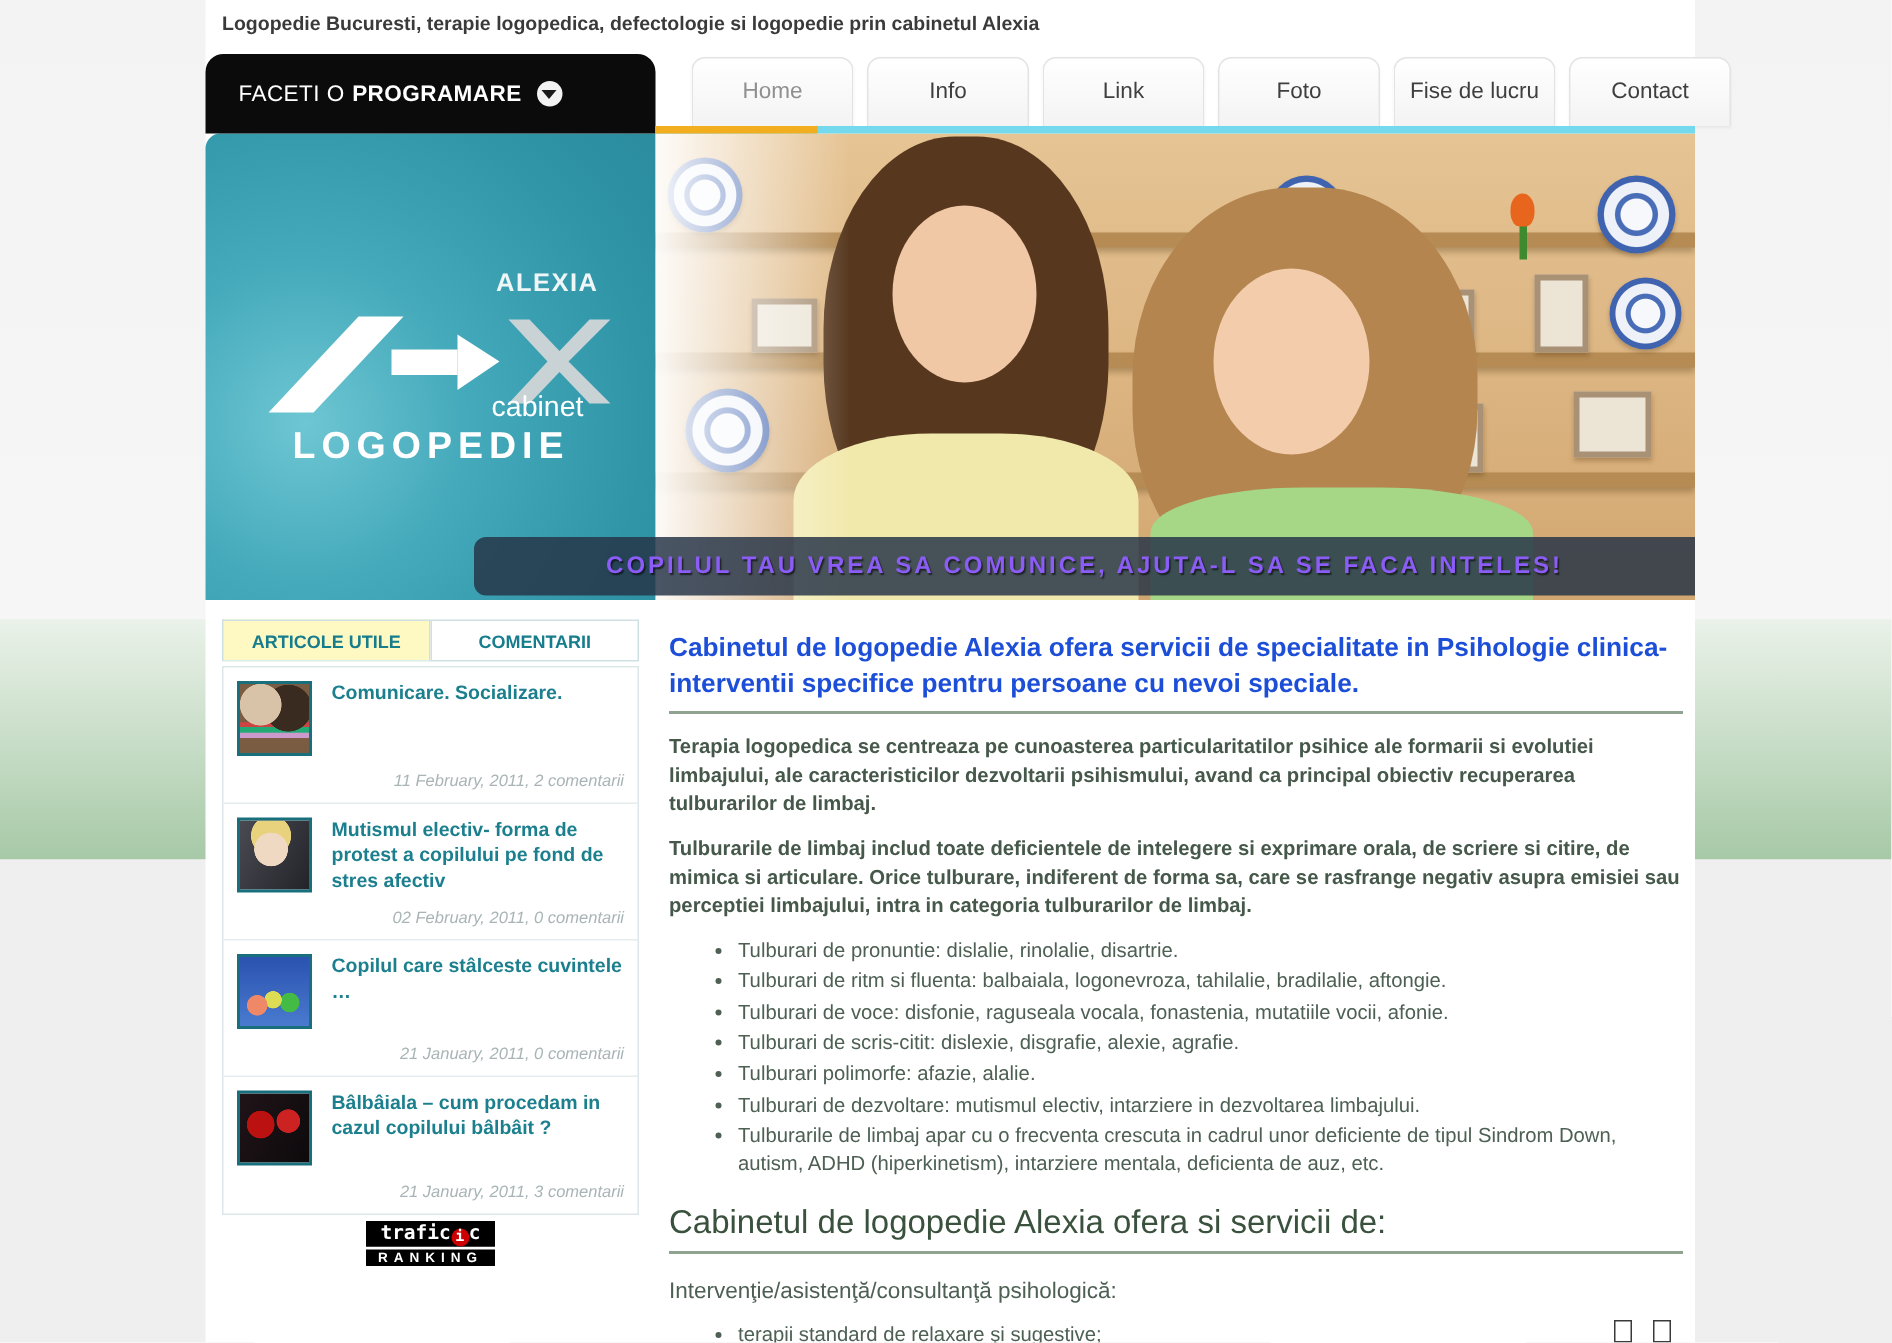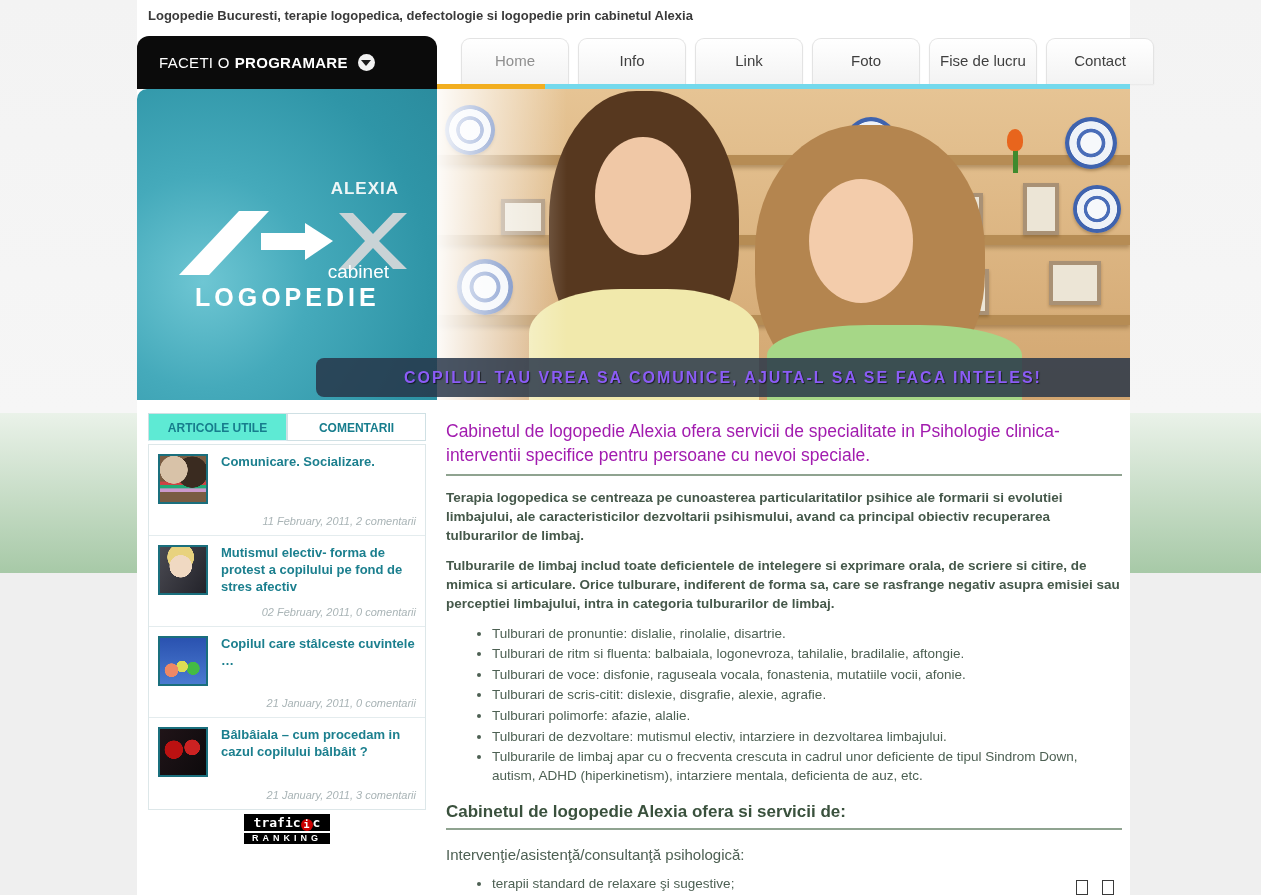--- a/index.html
+++ b/index.html
@@ -69,21 +69,21 @@
   
   .banner { position:absolute; left:316px; top:358px; width:814px; height:39px; z-index:7;
     background:rgba(38,52,71,.84); border-radius:8px 0 0 8px; display:flex; align-items:center;
     justify-content:center; color:#8b5cf6; font-weight:bold; font-size:16px; letter-spacing:2px;
     text-shadow:1px 1px 1px rgba(0,0,0,.6); }
 
   
   .side-tabs { position:absolute; left:148px; top:413px; width:278px; height:28px; display:flex; z-index:5; }
   .side-tab { flex:1; text-align:center; line-height:28px; font-size:12px; font-weight:bold; color:#177d8d;
     background:#fff; border:1px solid #cfe0e4; cursor:pointer; }
-  .side-tab.active { background:#5eead4; border-bottom:1px solid #d8eef3; }
+  .side-tab.active { background:#fef9c3; border-bottom:1px solid #d8eef3; }
   .article-list { position:absolute; left:148px; top:444px; width:278px; z-index:5; border:1px solid #dde7e9; background:#fff; }
   .article { position:relative; height:91px; border-bottom:1px solid #e4ecee; padding:9px; }
   .article:last-child { border-bottom:none; }
   .thumb { position:absolute; left:9px; top:9px; width:50px; height:50px; border:2px solid #1a6f7d; cursor:pointer; overflow:hidden; }
   .article-title { position:absolute; left:72px; top:9px; width:196px; font-size:13px; font-weight:bold;
     color:#1b7f8e; line-height:1.3; cursor:pointer; }
   .article-meta { position:absolute; right:9px; bottom:8px; font-size:11px; font-style:italic; color:#a9b4b6; }
 
   .thumb-1 { background:radial-gradient(circle at 30% 30%, #d8c2a8 0 30%, transparent 31%),
              radial-gradient(circle at 70% 35%, #3a2b20 0 35%, transparent 36%),
@@ -103,23 +103,23 @@
   .trafic { position:absolute; left:244px; top:814px; width:86px; height:30px; cursor:pointer; z-index:5; }
   .trafic-top { background:#000; color:#fff; font-family:"DejaVu Sans Mono", monospace; font-weight:bold;
     font-size:13px; text-align:center; height:17px; line-height:16px; border:1px solid #000; }
   .trafic-i { display:inline-block; width:12px; height:12px; border-radius:50%; background:#c00; color:#fff;
     font-size:10px; line-height:12px; vertical-align:-1px; }
   .trafic-bottom { background:#000; color:#fff; font-size:9px; font-weight:bold; letter-spacing:4px;
     text-align:center; height:11px; line-height:11px; margin-top:2px; }
 
   
   .main { position:absolute; left:446px; top:420px; width:676px; z-index:5; color:#48584c; }
-  .main h1 { font-size:17.5px; font-weight:normal; color:#a21caf; line-height:1.35;
+  .main h1 { font-size:17.5px; font-weight:bold; color:#1d4ed8; line-height:1.35;
     border-bottom:2px solid #8fa390; padding-bottom:7px; margin-bottom:13px; }
-  .main h2 { font-size:17px; font-weight:bold; color:#3a513d; border-bottom:2px solid #8fa390;
+  .main h2 { font-size:22px; font-weight:normal; color:#3a513d; border-bottom:2px solid #8fa390;
     padding-bottom:6px; margin:16px 0 14px 0; }
   .main p.lead { font-size:13.5px; font-weight:bold; color:#45584a; line-height:1.4; margin:0 0 11px 0; }
   .main p.plain { font-size:15px; color:#4d6053; line-height:1.4; margin:0 0 10px 0; }
   .main ul { margin:10px 0 14px 0; padding-left:46px; }
   .main li { font-size:13.5px; color:#4d6053; line-height:1.38; margin:2px 0; }
 
   .foot-icons { position:absolute; left:1076px; top:880px; display:flex; gap:14px; z-index:5; }
   .foot-icon { width:12px; height:15px; border:1px solid #3a3a3a; background:#fff; cursor:pointer; }
 </style>
 </head>

